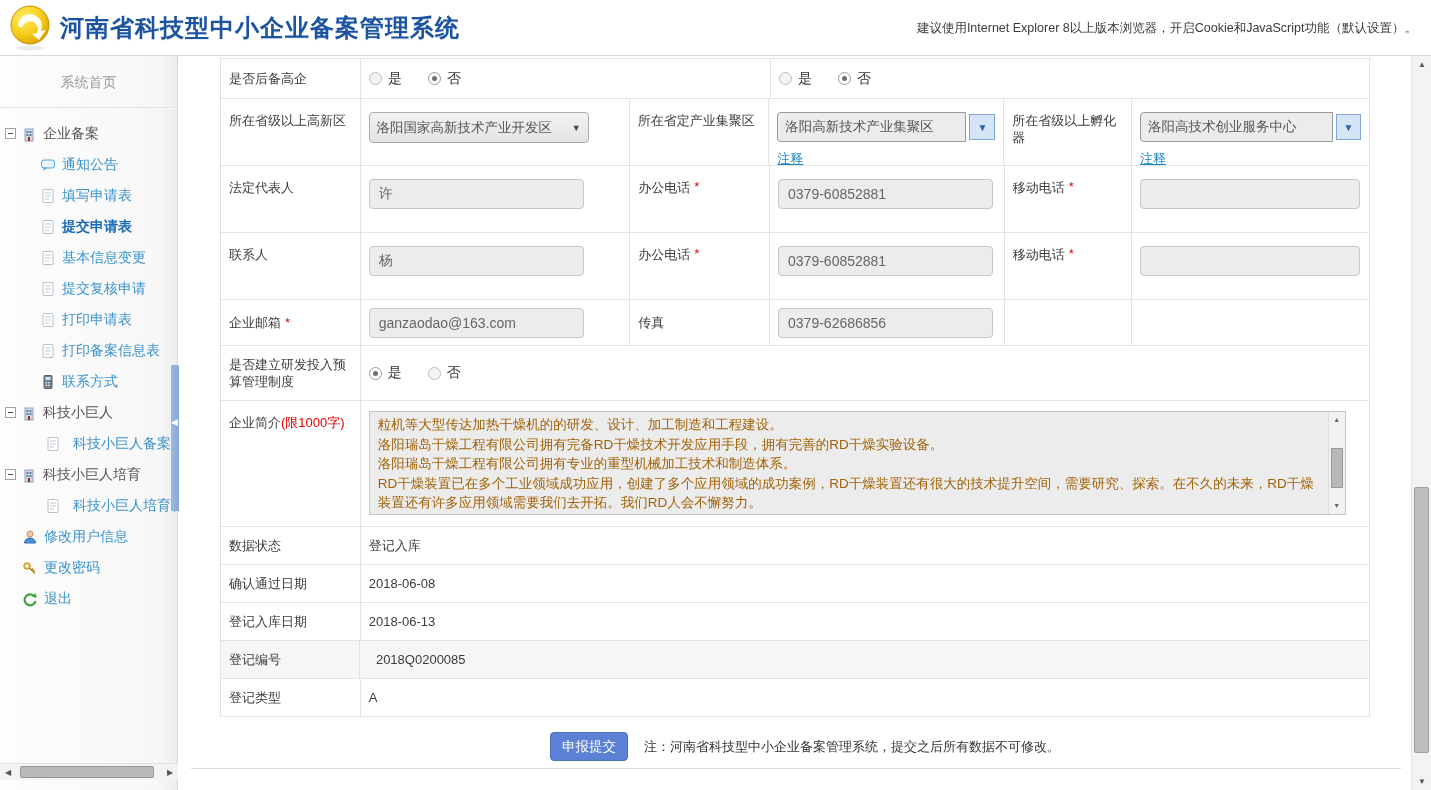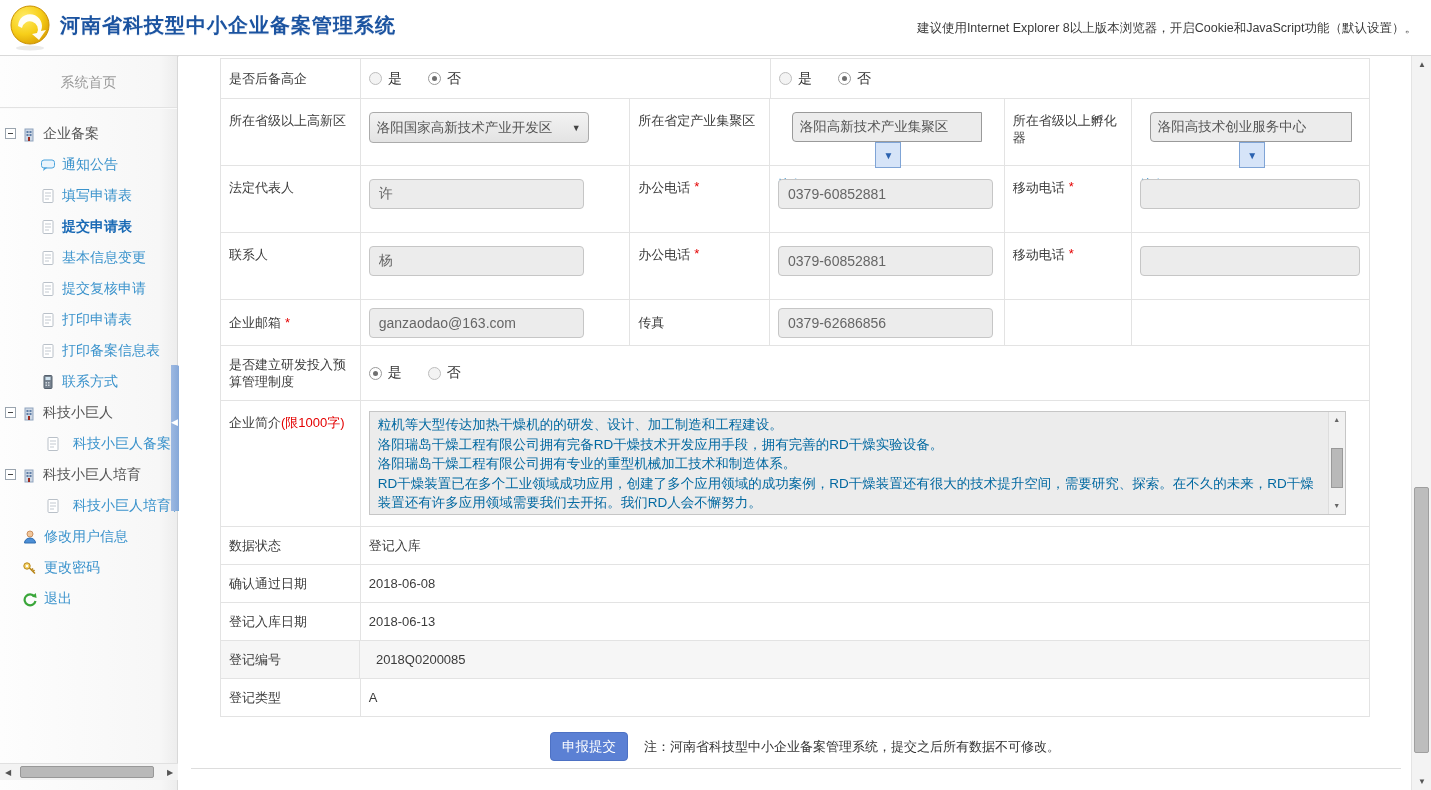--- a/index.html
+++ b/index.html
@@ -3,21 +3,21 @@
 <meta charset="utf-8">
 <style>
   * { margin:0; padding:0; box-sizing:border-box; }
   html,body { width:1431px; height:790px; overflow:hidden; background:#fff;
     font-family:"Liberation Sans","DejaVu Sans",sans-serif; }
 
   
   .header { position:absolute; left:0; top:0; width:1431px; height:56px; background:#fff;
     border-bottom:1px solid #d9d9d9; box-shadow:0 1px 0 #f0f0f0; }
   .logo { position:absolute; left:8px; top:5px; width:44px; height:46px; }
-  .app-title { position:absolute; left:60px; top:12px; font-size:20px; font-weight:bold;
+  .app-title { position:absolute; left:60px; top:12px; font-size:24px; font-weight:bold;
     color:#1b53a0; letter-spacing:1px; text-shadow:0 1px 0 #e8eef6; }
   .browser-notice { position:absolute; right:14px; top:20px; font-size:12.5px; color:#3a3a3a; }
 
   
   .sidebar { position:absolute; left:0; top:56px; width:178px; height:734px;
     background:linear-gradient(to right,#fdfdfd 0%,#f7f7f7 90%,#ededed 100%);
     border-right:1px solid #d8d8d8; }
   .side-home { height:52px; line-height:52px; text-align:center; color:#9a9a9a; font-size:14px;
     border-bottom:1px solid #e2e2e2; box-shadow:0 1px 0 #fafafa; }
   .tree { padding-top:10px; }
@@ -77,42 +77,42 @@
 
   .txtinput { height:30px; background:#ececec; border:1px solid #c6c6c6; border-radius:4px;
     color:#666; font-size:14px; padding:0 9px; font-family:inherit; }
   .in215 { width:215px; } .in220 { width:220px; }
 
   .select1 { width:220px; height:31px; background:linear-gradient(#f3f3f3,#e3e3e3);
     border:1px solid #ababab; border-radius:4px; display:flex; align-items:center;
     padding:0 7px; color:#555; font-size:13.5px; cursor:pointer; }
   .select1 .caret { margin-left:auto; font-size:9px; color:#444; }
 
-  .combo { display:flex; align-items:center;flex-direction:column; }
+  .combo { display:flex; align-items:center; }
   .combo-input { height:30px; background:#ececec; border:1px solid #9a9a9a; border-radius:4px 0 0 4px;
     display:flex; align-items:center; padding:0 7px; color:#555; font-size:13.5px; white-space:nowrap; overflow:hidden; }
   .ci188 { width:190px; } .ci200 { width:202px; }
   .combo-btn { width:26px; height:26px; margin-left:3px; background:#d6e4f8; border:1px solid #7fa4d6;
     color:#2b62b0; font-size:10px; display:flex; align-items:center; justify-content:center; cursor:pointer; }
   .note-link { color:#1f86c8; text-decoration:underline; font-size:13px; cursor:pointer; }
 
   .radio-group { display:flex; align-items:center; gap:26px; }
   .radio { display:flex; align-items:center; cursor:pointer; }
   .rb { width:13px; height:13px; border-radius:50%; background:#f3f3f3; border:1px solid #bdbdbd;
     display:inline-block; position:relative; }
   .rb.checked { background:#fff; border-color:#9a9a9a; }
   .rb.checked::after { content:""; position:absolute; left:3px; top:3px; width:5px; height:5px;
     border-radius:50%; background:#707070; }
   .rlabel { margin-left:6px; font-size:14px; color:#333; }
 
   
   .ta-wrap { position:relative; width:977px; height:104px; background:#ececec;
     border:1px solid #c6c6c6; }
   .ta-text { position:absolute; left:0; top:0; right:18px; bottom:0; padding:3px 8px;
-    font-size:13.5px; color:#0369a1; line-height:19.5px; white-space:pre-wrap; overflow:hidden; }
+    font-size:13.5px; color:#a16207; line-height:19.5px; white-space:pre-wrap; overflow:hidden; }
   .ta-scroll { position:absolute; right:0; top:0; width:17px; bottom:0; background:#f1f1f1;
     border-left:1px solid #ddd; }
   .ta-scroll .varrow { position:absolute; left:0; width:16px; height:14px; color:#666; font-size:7px;
     line-height:14px; text-align:center; }
   .ta-scroll .up { top:1px; } .ta-scroll .down { bottom:1px; }
   .ta-thumb { position:absolute; left:2px; top:36px; width:12px; height:40px; background:#b9b9b9;
     border:1px solid #999; }
 
   
   .submit-row { position:absolute; left:41px; top:676px; width:1150px; display:flex; align-items:center; }

